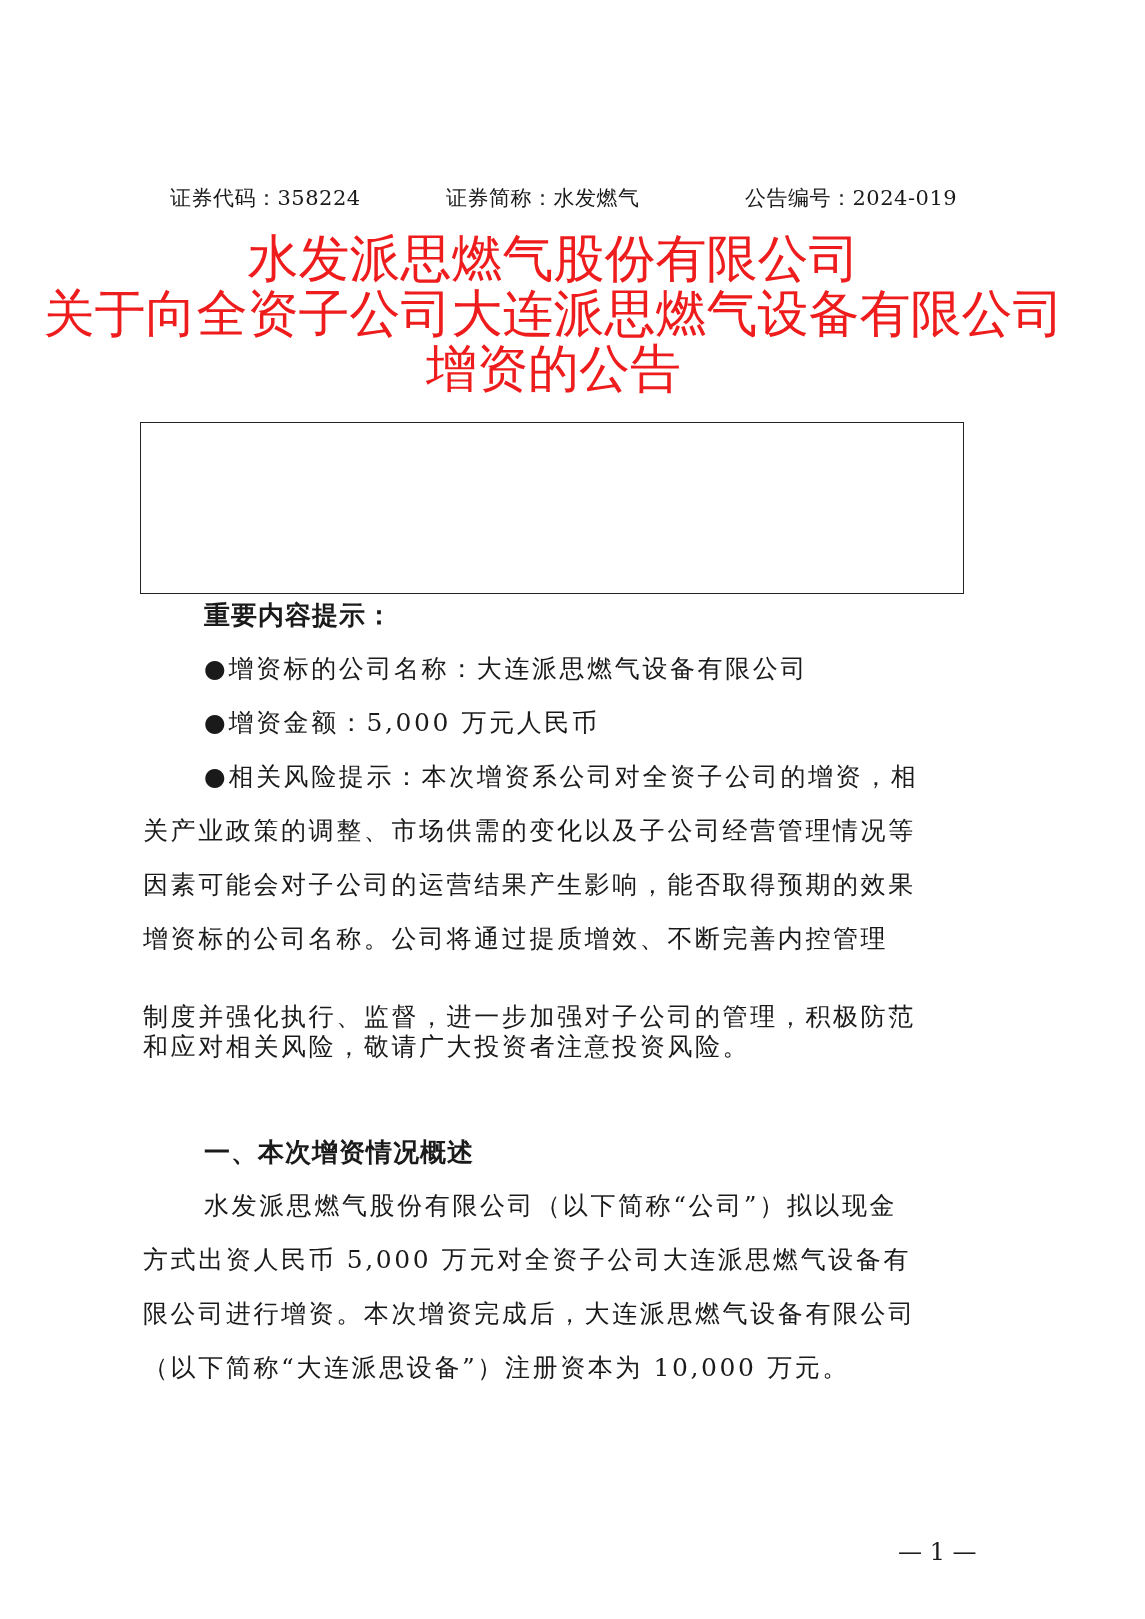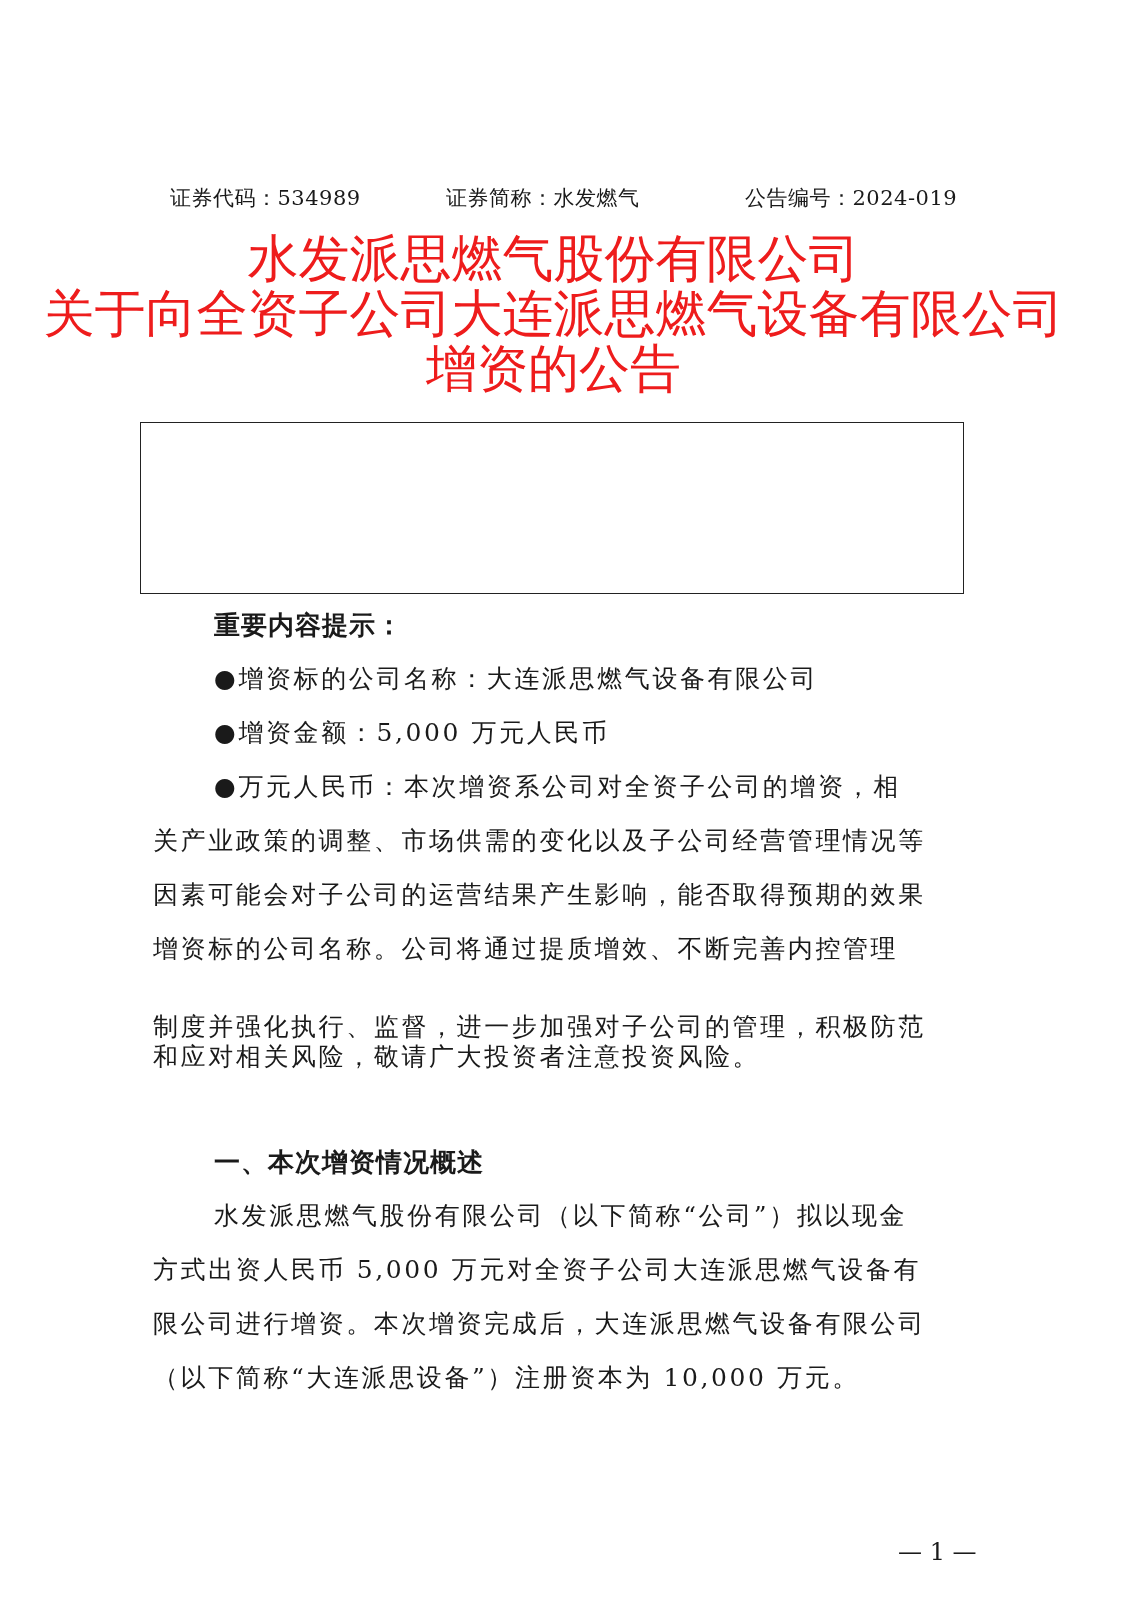--- a/index.html
+++ b/index.html
@@ -5,49 +5,49 @@
   html, body { margin: 0; padding: 0; background: #ffffff; }
   body { width: 1145px; height: 1619px; position: relative; overflow: hidden;
          font-family: "DejaVu Serif", "Liberation Serif", serif; color: #1a1a1a; }
   .meta { position: absolute; top: 184px; font-size: 21px; letter-spacing: 0.5px; white-space: nowrap; }
   .title { position: absolute; left: 4px; width: 1099px; text-align: center; color: #ee1c1c;
            font-family: "DejaVu Sans", "Liberation Sans", sans-serif; font-size: 51px; line-height: 56px;
            letter-spacing: 0px; }
   .box { position: absolute; left: 140px; top: 422px; width: 824px; height: 172px;
          border: 1.5px solid #222; box-sizing: border-box; }
   .box p { position: absolute; margin: 0; font-size: 24px; letter-spacing: 5px; white-space: nowrap; }
-  .line { position: absolute; margin: 14px; font-size: 25px; white-space: nowrap; letter-spacing: 2.6px; text-align: center; }
+  .line { position: absolute; margin: 4px; font-size: 25px; white-space: nowrap; letter-spacing: 2.6px; text-align: center; }
   .bold { font-family: "DejaVu Sans", "Liberation Sans", sans-serif; font-weight: bold; letter-spacing: 1px; }
   .pagenum { position: absolute; top: 1538px; left: 932px; font-size: 24px; white-space: nowrap; }
 </style>
 </head>
 <body>
 
 <div>
 
   <div>
-    <span class="meta" style="left:170px;">证券代码：534989</span>
+    <span class="meta" style="left:170px;">证券代码：358224</span>
     <span class="meta" style="left:446px;">证券简称：水发燃气</span>
     <span class="meta" style="left:745px;">公告编号：2024-019</span>
   </div>
 
   <div>
     <div class="title" style="top:231px;">水发派思燃气股份有限公司</div>
     <div class="title" style="top:286px;">关于向全资子公司大连派思燃气设备有限公司</div>
     <div class="title" style="top:341px;">增资的公告</div>
   </div>
 
   <div class="box">
   </div>
 
   <div>
     <p class="line bold" style="left:200px; top:594px; font-size:26px;">重要内容提示：</p>
     <p class="line" style="left:200px; top:648px;">●增资标的公司名称：大连派思燃气设备有限公司</p>
     <p class="line" style="left:200px; top:702px;">●增资金额：5,000 万元人民币</p>
-    <p class="line" style="left:200px; top:756px;">●万元人民币：本次增资系公司对全资子公司的增资，相</p>
+    <p class="line" style="left:200px; top:756px;">●相关风险提示：本次增资系公司对全资子公司的增资，相</p>
     <p class="line" style="left:139px; top:810px;">关产业政策的调整、市场供需的变化以及子公司经营管理情况等</p>
     <p class="line" style="left:139px; top:864px;">因素可能会对子公司的运营结果产生影响，能否取得预期的效果</p>
     <p class="line" style="left:139px; top:918px;">增资标的公司名称。公司将通过提质增效、不断完善内控管理</p>
     <p class="line" style="left:139px; top:996px;">制度并强化执行、监督，进一步加强对子公司的管理，积极防范</p>
     <p class="line" style="left:139px; top:1026px;">和应对相关风险，敬请广大投资者注意投资风险。</p>
   </div>
 
   <div>
     <p class="line bold" style="left:200px; top:1131px; font-size:26px;">一、本次增资情况概述</p>
     <p class="line" style="left:200px; top:1185px;">水发派思燃气股份有限公司（以下简称“公司”）拟以现金</p>

